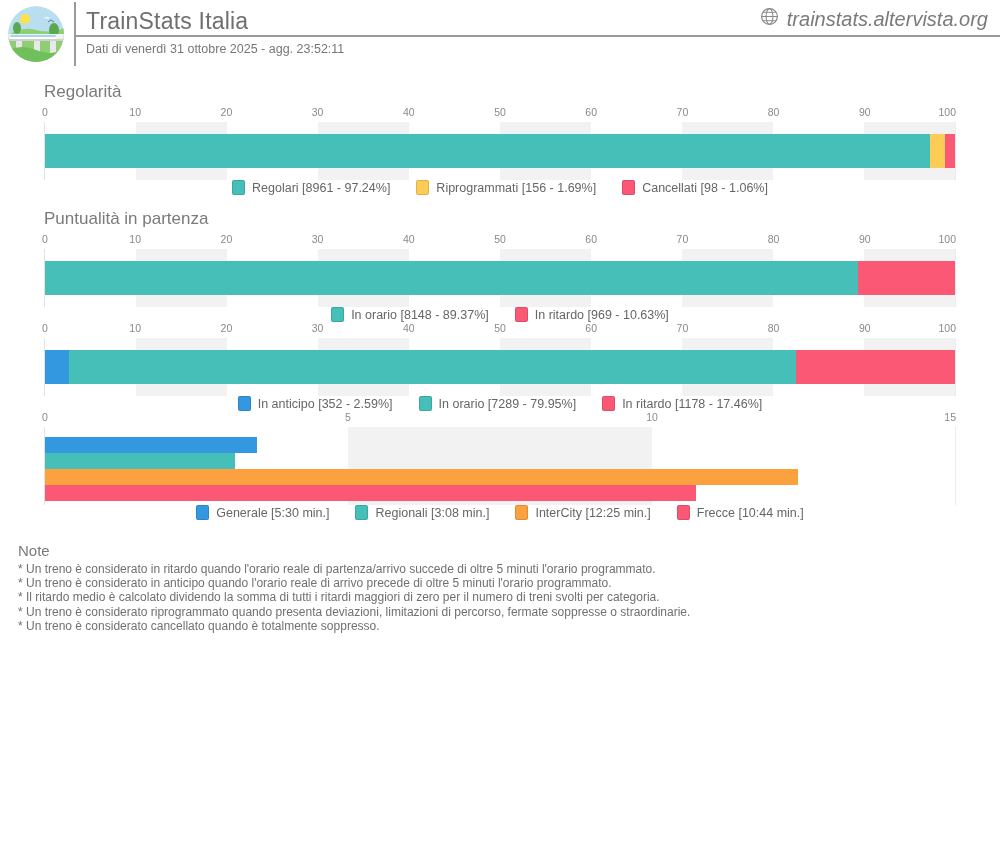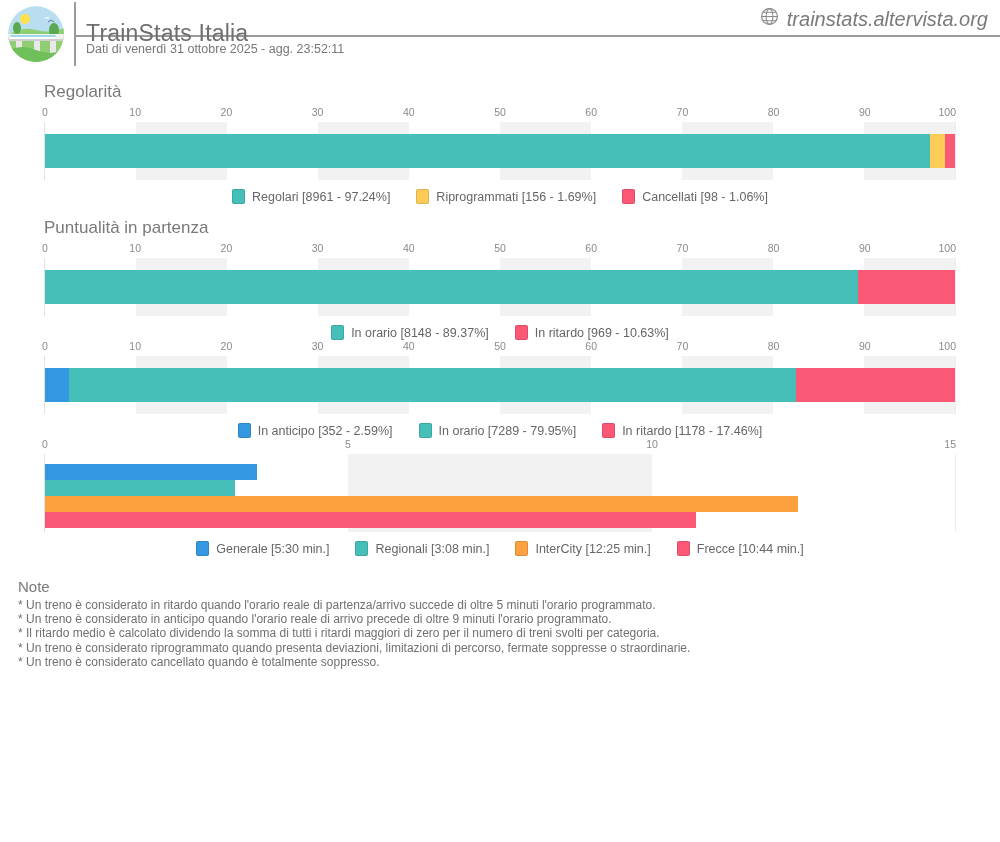--- a/index.html
+++ b/index.html
@@ -22,21 +22,21 @@
   .hdr-logo {
     position: absolute; left: 8px; top: 6px;
     width: 56px; height: 56px; border-radius: 50%;
     overflow: hidden;
   }
   .hdr-vrule {
     position: absolute; left: 74px; top: 2px;
     width: 2px; height: 64px; background: #9a9a9a;
   }
   .hdr-title {
-    position: absolute; left: 86px; top: 20px;
+    position: absolute; left: 86px; top: 8px;
     font-size: 23px; color: #6f6f6f; font-weight: 400;
     letter-spacing: .2px;
   }
   .hdr-hrule {
     position: absolute; left: 74px; top: 35px; right: 0;
     height: 2px; background: #9a9a9a;
   }
   .hdr-sub {
     position: absolute; left: 86px; top: 42px;
     font-size: 12.5px; color: #777;
@@ -82,21 +82,21 @@
   .stack-row {
     position: absolute; left: 0; right: 0;
     display: flex;
   }
   .seg { height: 100%; }
   .hbar { position: absolute; left: 0; }
 
   
   .legend {
     display: flex; justify-content: center; align-items: center;
-    gap: 26px; margin-top: 9px; flex-wrap: wrap; text-align: right;
+    gap: 26px; flex-wrap: wrap; text-align: right;
   }
   .leg-item { display: flex; align-items: center; gap: 7px; }
   .leg-sw {
     width: 13px; height: 15px; border-radius: 2px;
     border: 1px solid rgba(0,0,0,.12);
   }
   .leg-txt { font-size: 12.5px; color: #666; white-space: nowrap; }
 
   
   .notes { padding: 0 14px 0 18px; margin-top: 22px; }
@@ -316,20 +316,20 @@
             <span class="leg-txt">Frecce [10:44 min.]</span>
           </div>
         </div>
     </div>
   </div>
 
   <div class="notes">
     <div class="notes-title">Note</div>
     <div id="notes-list">
         <div class="note-line">* Un treno è considerato in ritardo quando l'orario reale di partenza/arrivo succede di oltre 5 minuti l'orario programmato.</div>
-        <div class="note-line">* Un treno è considerato in anticipo quando l'orario reale di arrivo precede di oltre 9 minuti l'orario programmato.</div>
+        <div class="note-line">* Un treno è considerato in anticipo quando l'orario reale di arrivo precede di oltre 5 minuti l'orario programmato.</div>
         <div class="note-line">* Il ritardo medio è calcolato dividendo la somma di tutti i ritardi maggiori di zero per il numero di treni svolti per categoria.</div>
         <div class="note-line">* Un treno è considerato riprogrammato quando presenta deviazioni, limitazioni di percorso, fermate soppresse o straordinarie.</div>
         <div class="note-line">* Un treno è considerato cancellato quando è totalmente soppresso.</div>
       </div>
   </div>
 
 </div>
 
 </body></html>

